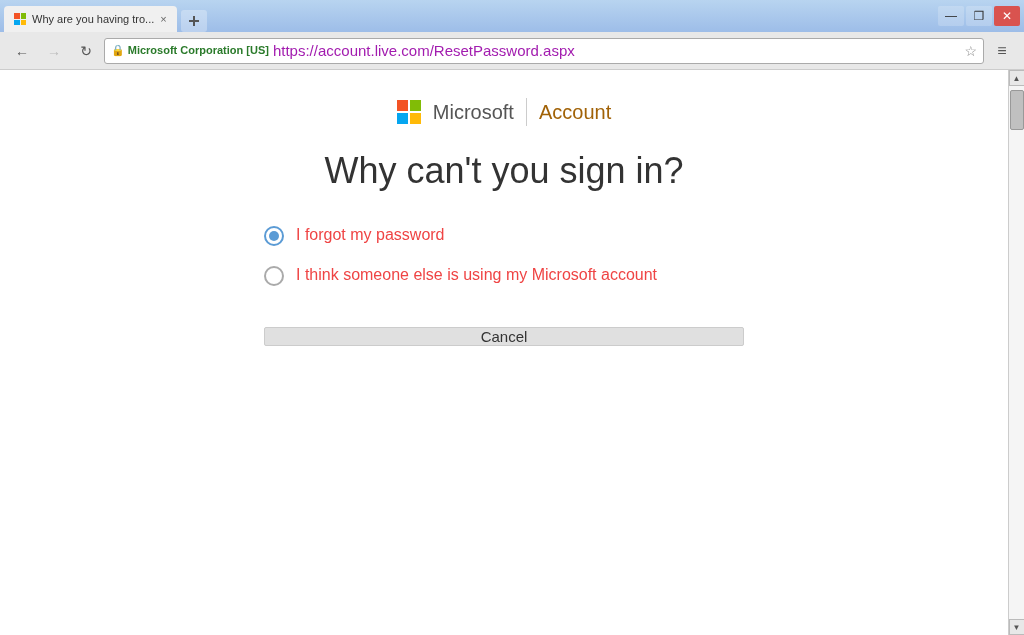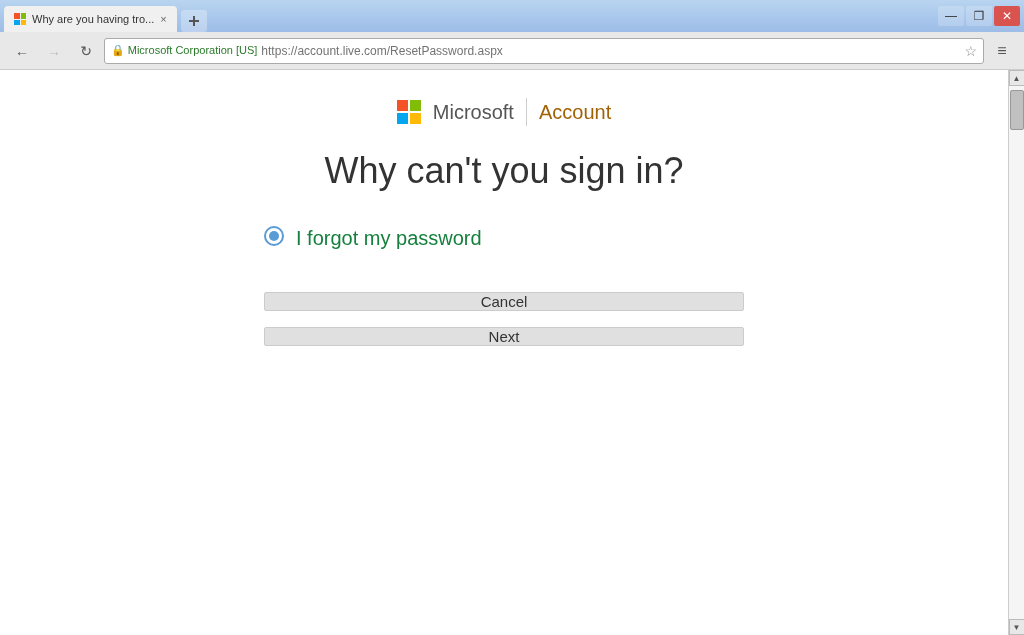--- a/index.html
+++ b/index.html
@@ -146,28 +146,28 @@
       background: white;
       display: flex;
       align-items: center;
       padding: 0 6px;
       gap: 4px;
       font-size: 12px;
     }
 
     .ssl-badge {
       color: #2a7a2a;
-      font-weight: normal;
+      font-weight: bold;
       font-size: 11px;
       white-space: nowrap;
     }
 
     .url-text {
-      color: #737373;
-      font-size: 12px;
+      color: #a21caf;
+      font-size: 15px;
       flex: 1;
     }
 
     .star-icon {
       color: #888;
       font-size: 14px;
       cursor: pointer;
     }
 
     .menu-btn {
@@ -325,22 +325,22 @@
     }
 
     .radio-dot {
       width: 10px;
       height: 10px;
       border-radius: 50%;
       background: #5b9bd5;
     }
 
     .option-text {
-      font-size: 20px;
-      color: #15803d;
+      font-size: 16px;
+      color: #ef4444;
       line-height: 1.4;
     }
 
     
     .button-row {
       display: flex;
       gap: 16px;
       width: 100%;
       max-width: 480px;
       flex-direction: column;
@@ -424,26 +424,29 @@
       <div class="options-list">
 
         <div class="option-item">
           <div class="radio-btn selected">
             <div class="radio-dot"></div>
           </div>
           <span class="option-text">I forgot my password</span>
         </div>
 
 
+        <div class="option-item">
+          <div class="radio-btn"></div>
+          <span class="option-text">I think someone else is using my Microsoft account</span>
+        </div>
 
       </div>
 
       <div class="button-row">
         <button class="btn">Cancel</button>
-        <button class="btn">Next</button>
       </div>
 
     </div>
 
     <div class="scrollbar">
       <div class="scroll-arrow">▲</div>
       <div class="scroll-track">
         <div class="scroll-thumb"></div>
       </div>
       <div class="scroll-arrow">▼</div>

